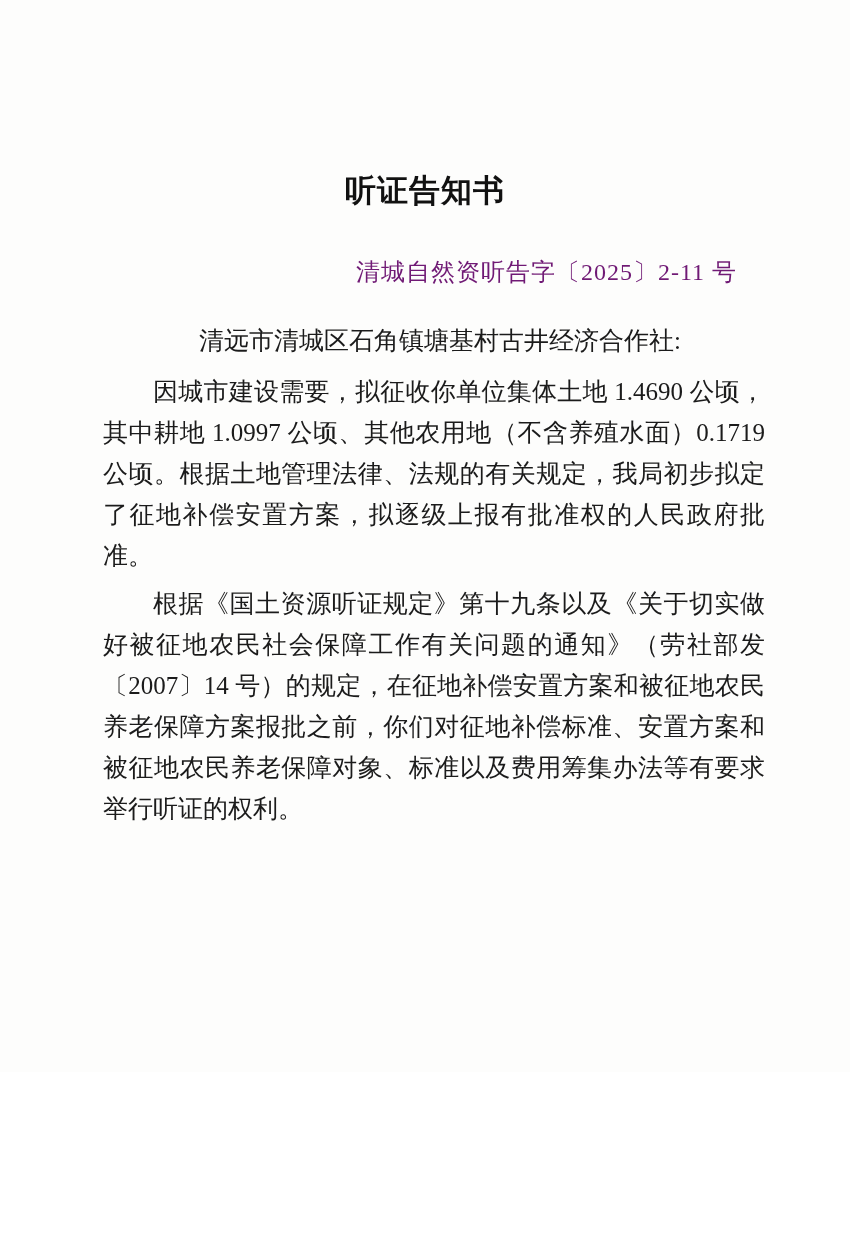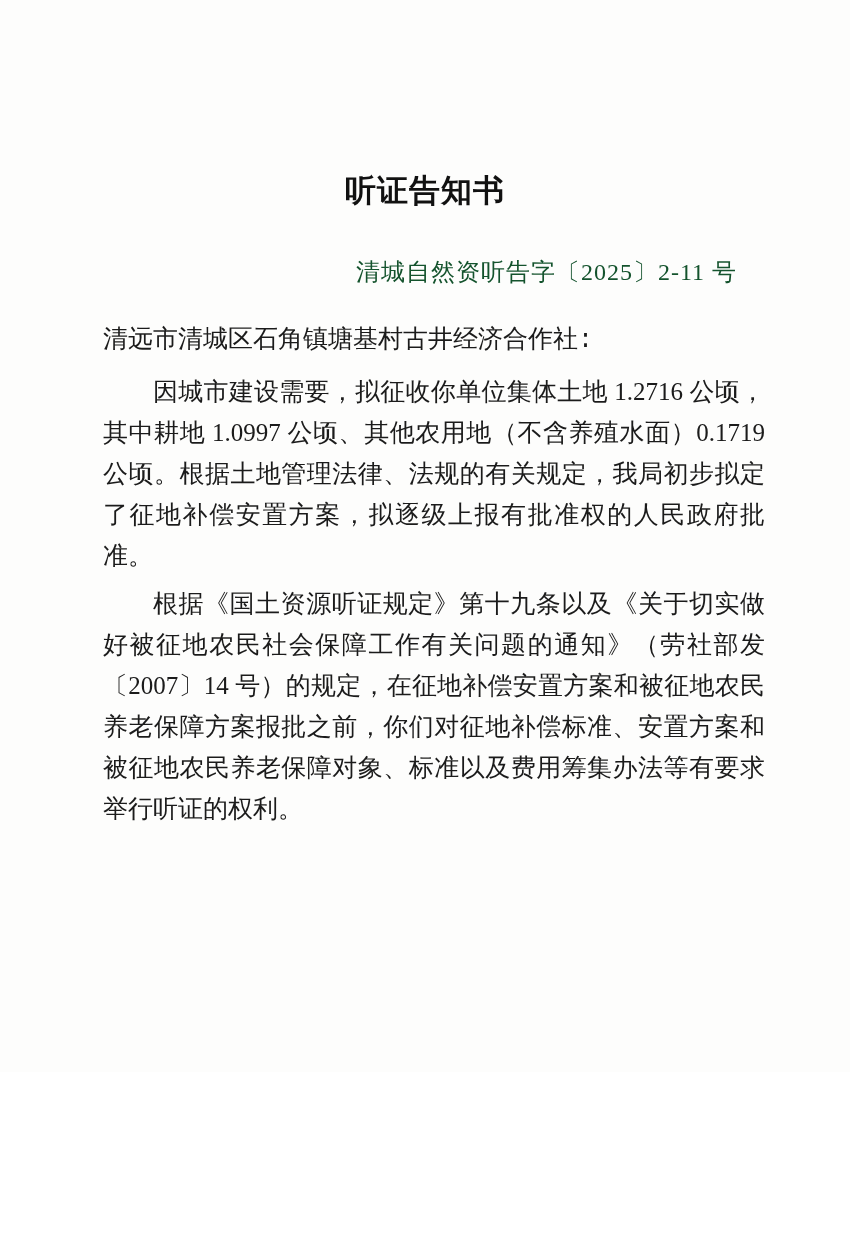--- a/index.html
+++ b/index.html
@@ -28,37 +28,36 @@
     letter-spacing: 1px;
     color: #111111;
   }
   .doc-number {
     position: absolute;
     top: 256px;
     right: 113px;
     font-size: 24px;
     letter-spacing: 1px;
     white-space: nowrap;
-    color: #14532d;
+    color: #701a75;
   }
   .doc-body {
     position: absolute;
     top: 320px;
     left: 103px;
     width: 662px;
     font-size: 25px;
     line-height: 41px;
     text-align: justify;
     text-justify: inter-ideograph;
     color: #1b1b1b;
   }
   .addressee {
-    margin: 0 0 10px 0;
-    text-align: left;
-    font-family: Liberation Mono, monospace;
+    margin: 0 0 10px 12px;
+    text-align: center;
   }
   .para {
     margin: 0 0 7px 0;
     text-indent: 2em;
   }
   .para:last-child {
     margin-bottom: 16px;
   }
   
   .speck {
@@ -88,21 +87,21 @@
 <div class="sheet">
 
   <h1 class="doc-title">听证告知书</h1>
 
   <div class="doc-number">清城自然资听告字〔2025〕2-11 号</div>
 
   <div class="doc-body">
 
     <div class="addressee">清远市清城区石角镇塘基村古井经济合作社:</div>
 
-    <p class="para">因城市建设需要，拟征收你单位集体土地 1.2716 公顷，其中耕地 1.0997 公顷、其他农用地（不含养殖水面）0.1719 公顷。根据土地管理法律、法规的有关规定，我局初步拟定了征地补偿安置方案，拟逐级上报有批准权的人民政府批准。</p>
+    <p class="para">因城市建设需要，拟征收你单位集体土地 1.4690 公顷，其中耕地 1.0997 公顷、其他农用地（不含养殖水面）0.1719 公顷。根据土地管理法律、法规的有关规定，我局初步拟定了征地补偿安置方案，拟逐级上报有批准权的人民政府批准。</p>
 
 
     <p class="para">根据《国土资源听证规定》第十九条以及《关于切实做好被征地农民社会保障工作有关问题的通知》（劳社部发〔2007〕14 号）的规定，在征地补偿安置方案和被征地农民养老保障方案报批之前，你们对征地补偿标准、安置方案和被征地农民养老保障对象、标准以及费用筹集办法等有要求举行听证的权利。</p>
 
   </div>
 
   <div class="speck speck-1"></div>
   <div class="speck speck-2"></div>
 
 </div>

